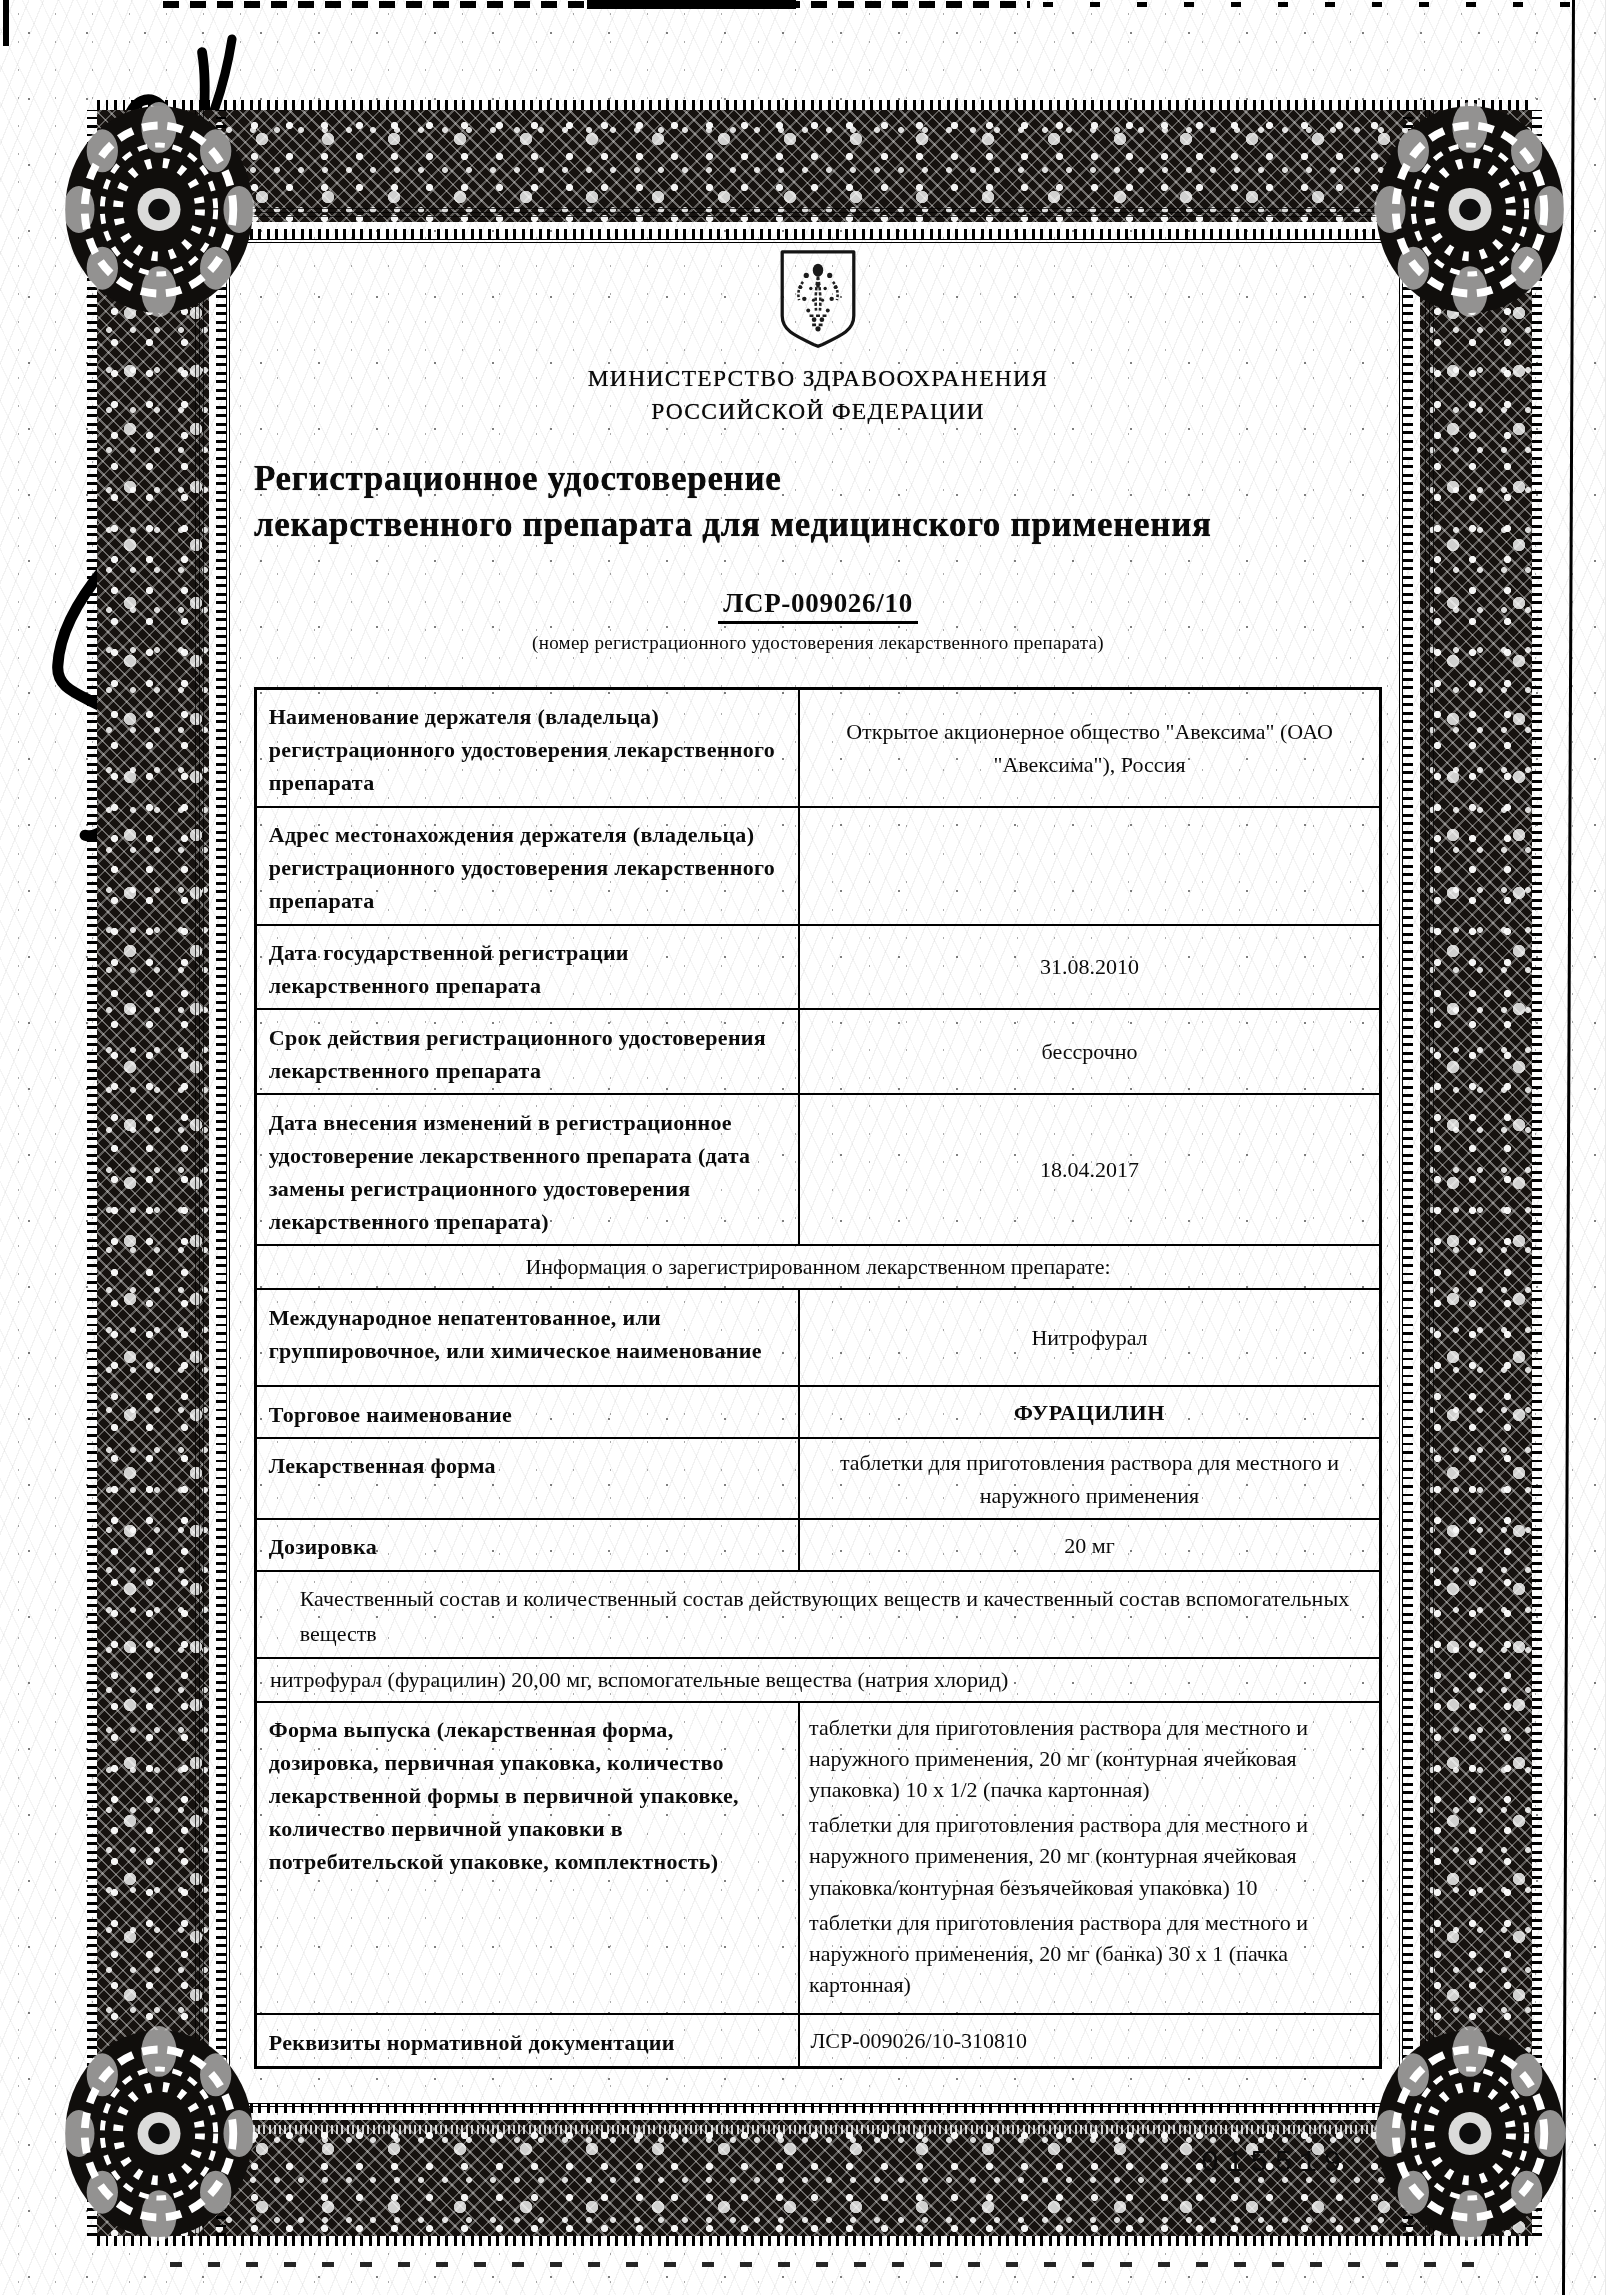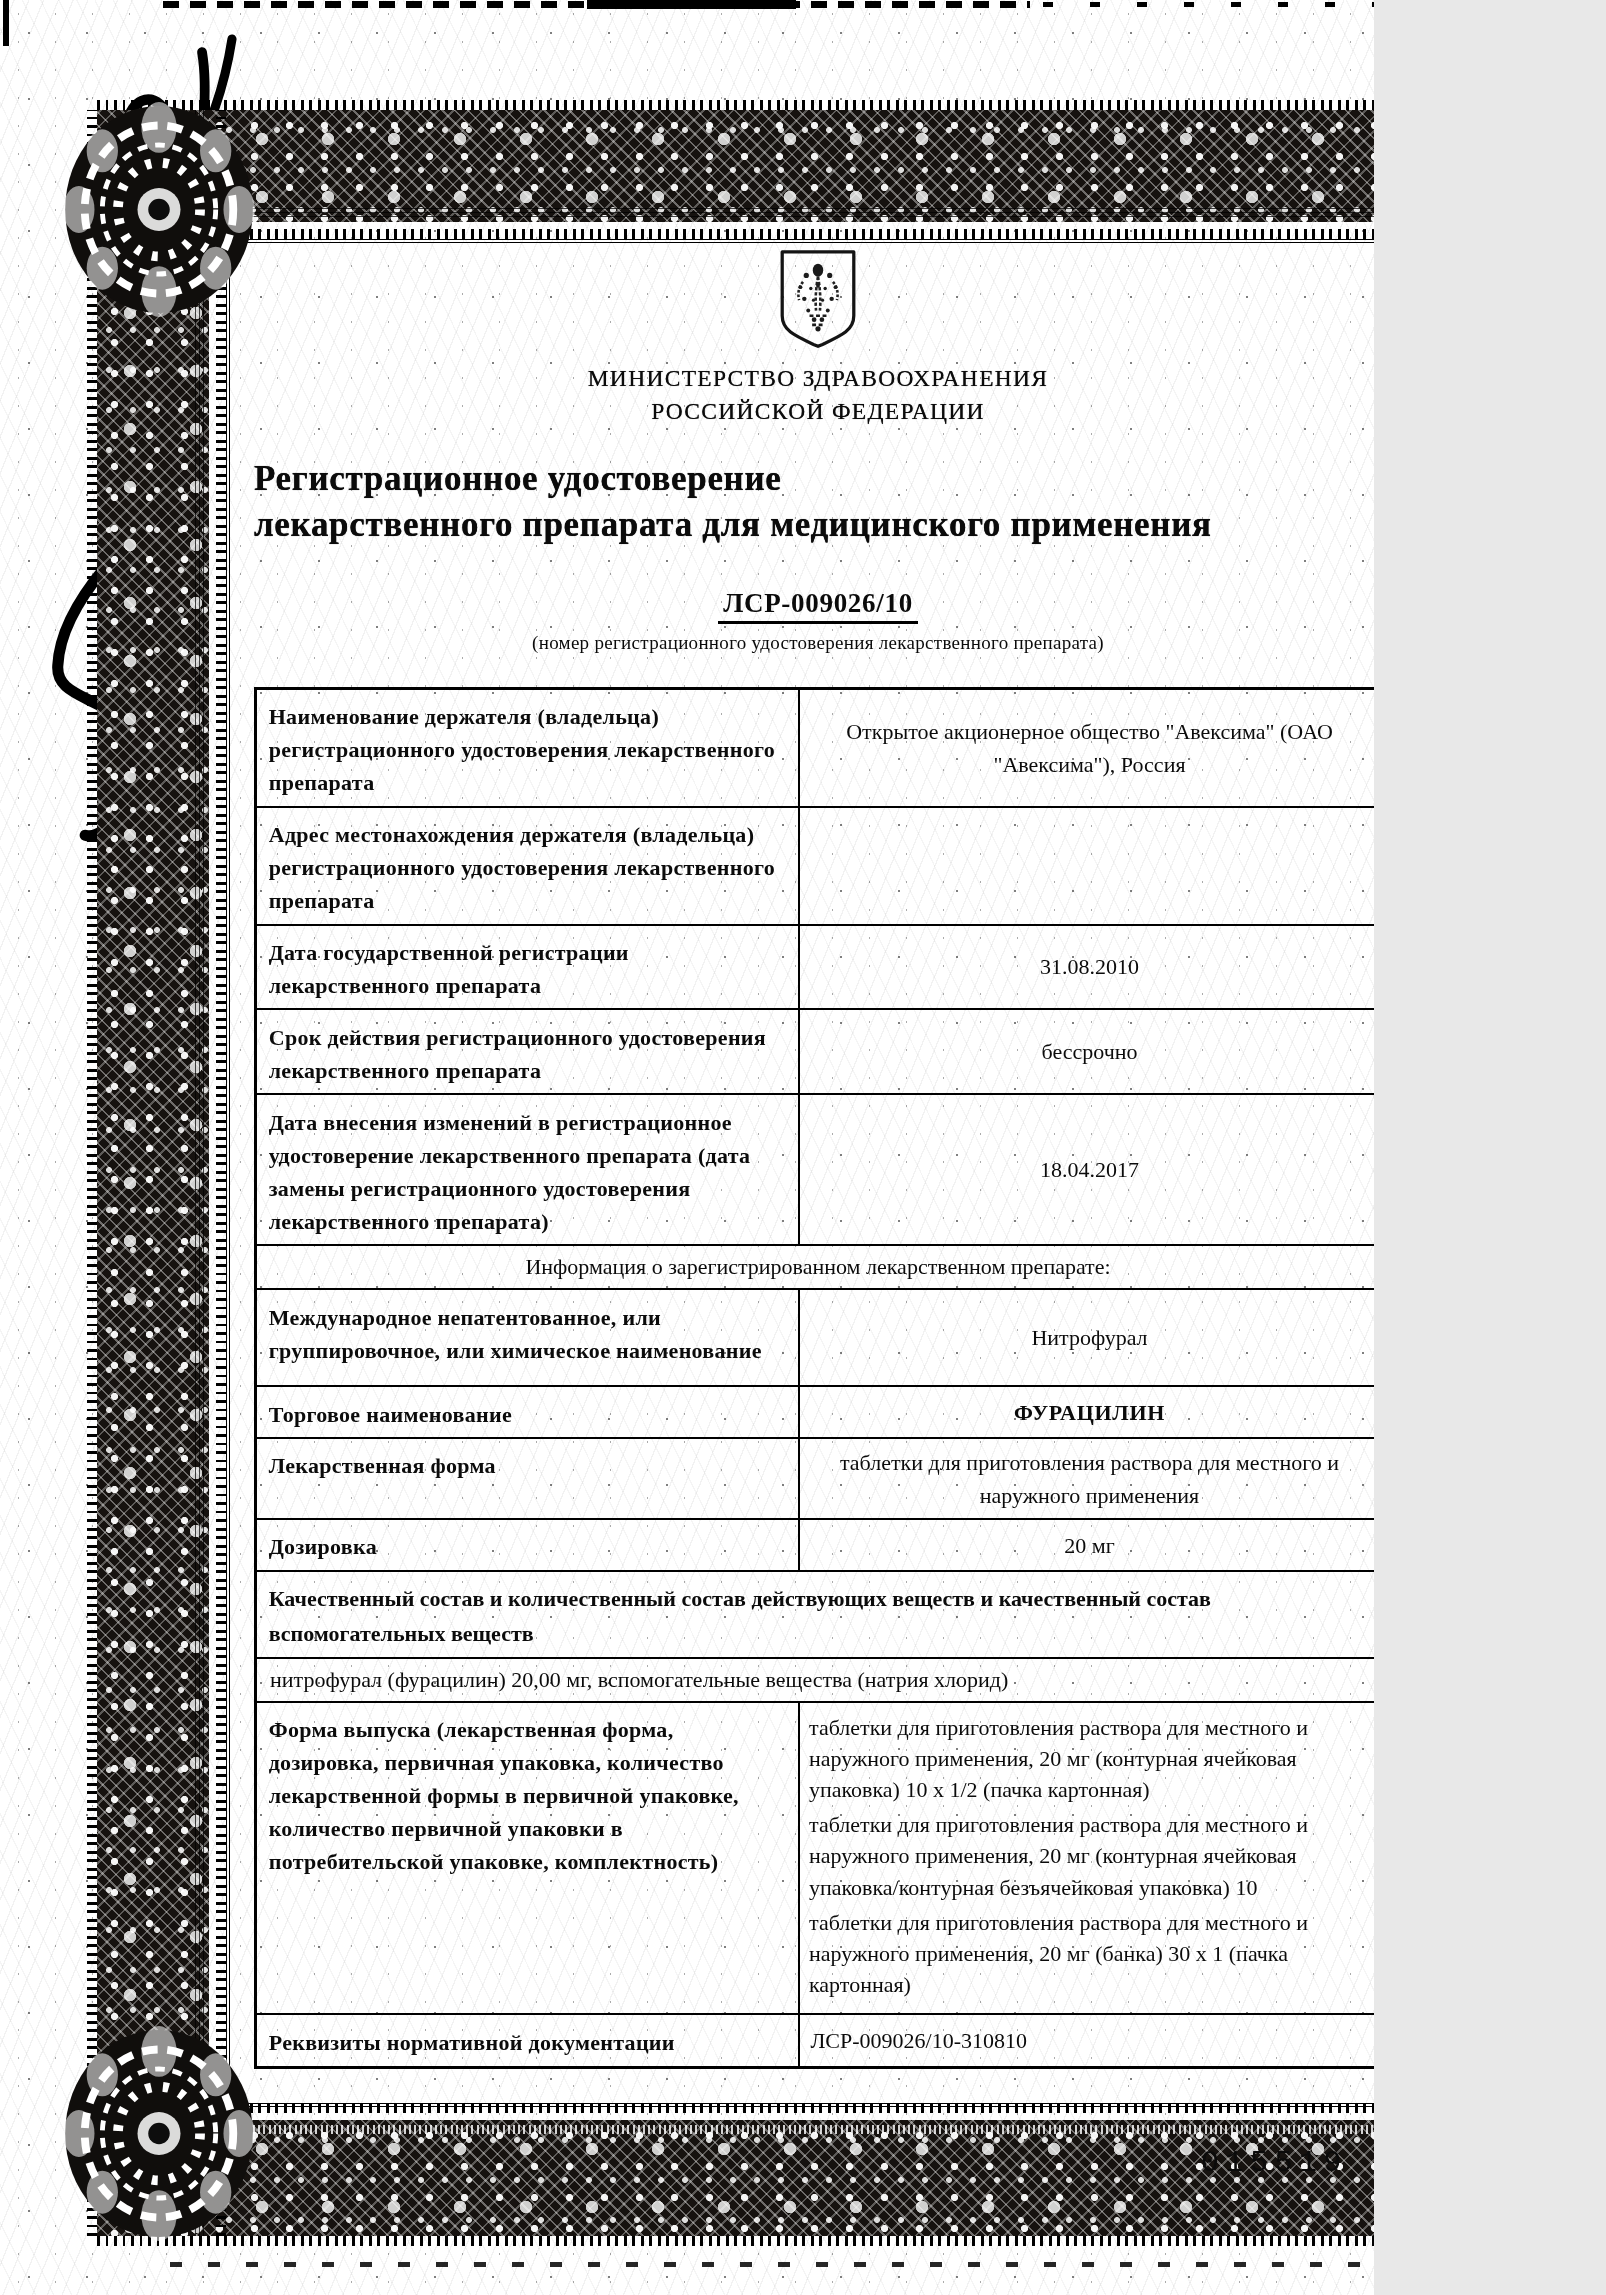--- a/index.html
+++ b/index.html
@@ -1,17 +1,17 @@
 <!DOCTYPE html>
 <html lang="ru" style="font-size:10.4px"><head>
 <meta charset="utf-8">
 <style>
   html,body{margin:0;padding:0;background:#e8e8e8;}
   .page{
-    position:relative;width:1374px;height:2295px;background:#fff;overflow:hidden;
+    position:relative;width:1605px;height:2295px;background:#fff;overflow:hidden;
     font-family:"Liberation Serif","DejaVu Serif",serif;color:#0b0b0b;
     background-image:
       radial-gradient(rgba(0,0,0,.5) 0.8px, transparent 1.1px),
       radial-gradient(rgba(0,0,0,.33) 0.7px, transparent 0.9px),
       repeating-linear-gradient(112deg, transparent 0 12.4px, rgba(0,0,0,.05) 12.4px 13.7px),
       repeating-linear-gradient(64deg, transparent 0 15px, rgba(0,0,0,.04) 15px 16.3px);
     background-size:58px 66px,37px 28px,auto,auto;
   }
   
   .scan-top-dash{position:absolute;top:1.3px;left:163px;width:867px;height:6.5px;
@@ -76,21 +76,21 @@
   .lbl{border-right:2.6px solid #000;padding:10.4px 15.7px 6.5px 11.7px;font-weight:700;
     font-size:22px;line-height:1.5;letter-spacing:0.3px;}
   .val{display:flex;flex-direction:column;justify-content:center;text-align:center;
     padding:6.5px 19.6px;font-size:22px;line-height:1.5;}
   .val-bold{font-weight:700;letter-spacing:0.7px;}
   .val-left{text-align:left;justify-content:flex-start;padding:9px 3.9px 9px 9px;line-height:1.42;}
   .val-left p{margin:0 0 3.9px 0;}
   .merged{grid-column:1 / 3;border-right:none;}
   .sec-head{display:flex;align-items:center;justify-content:center;text-align:center;
     font-size:22px;padding:5.2px 13px;}
-  .comp-lbl{font-weight:700;font-size:22px;line-height:1.6;padding:9px 13px 5.2px 11.7px;}
+  .comp-lbl{font-weight:400;font-size:22px;line-height:1.6;padding:9px 13px 5.2px 11.7px;margin-left:31px;}
   .comp-val{font-size:22px;display:flex;align-items:center;padding:4px 13px;}
   .rh-holder{min-height:95px;border-radius:19px;} .rh-addr{min-height:98px;} .rh-regdate{min-height:68px;}
   .rh-valid{min-height:68px;} .rh-amend{min-height:140px;} .rh-info{min-height:42px;}
   .rh-trade{min-height:42px;} .rh-inn{min-height:95px;} .rh-dform{min-height:68px;}
   .rh-dose{min-height:42px;} .rh-clabel{min-height:72px;} .rh-cval{min-height:42px;}
   .rh-release{min-height:287px;} .rh-norm{min-height:51px;}
   .serial{margin-top:77px;text-align:right;padding-right:34px;
     font-family:"Liberation Mono","DejaVu Sans Mono",monospace;
     font-size:30px;letter-spacing:6.5px;font-weight:400;}
 </style>

